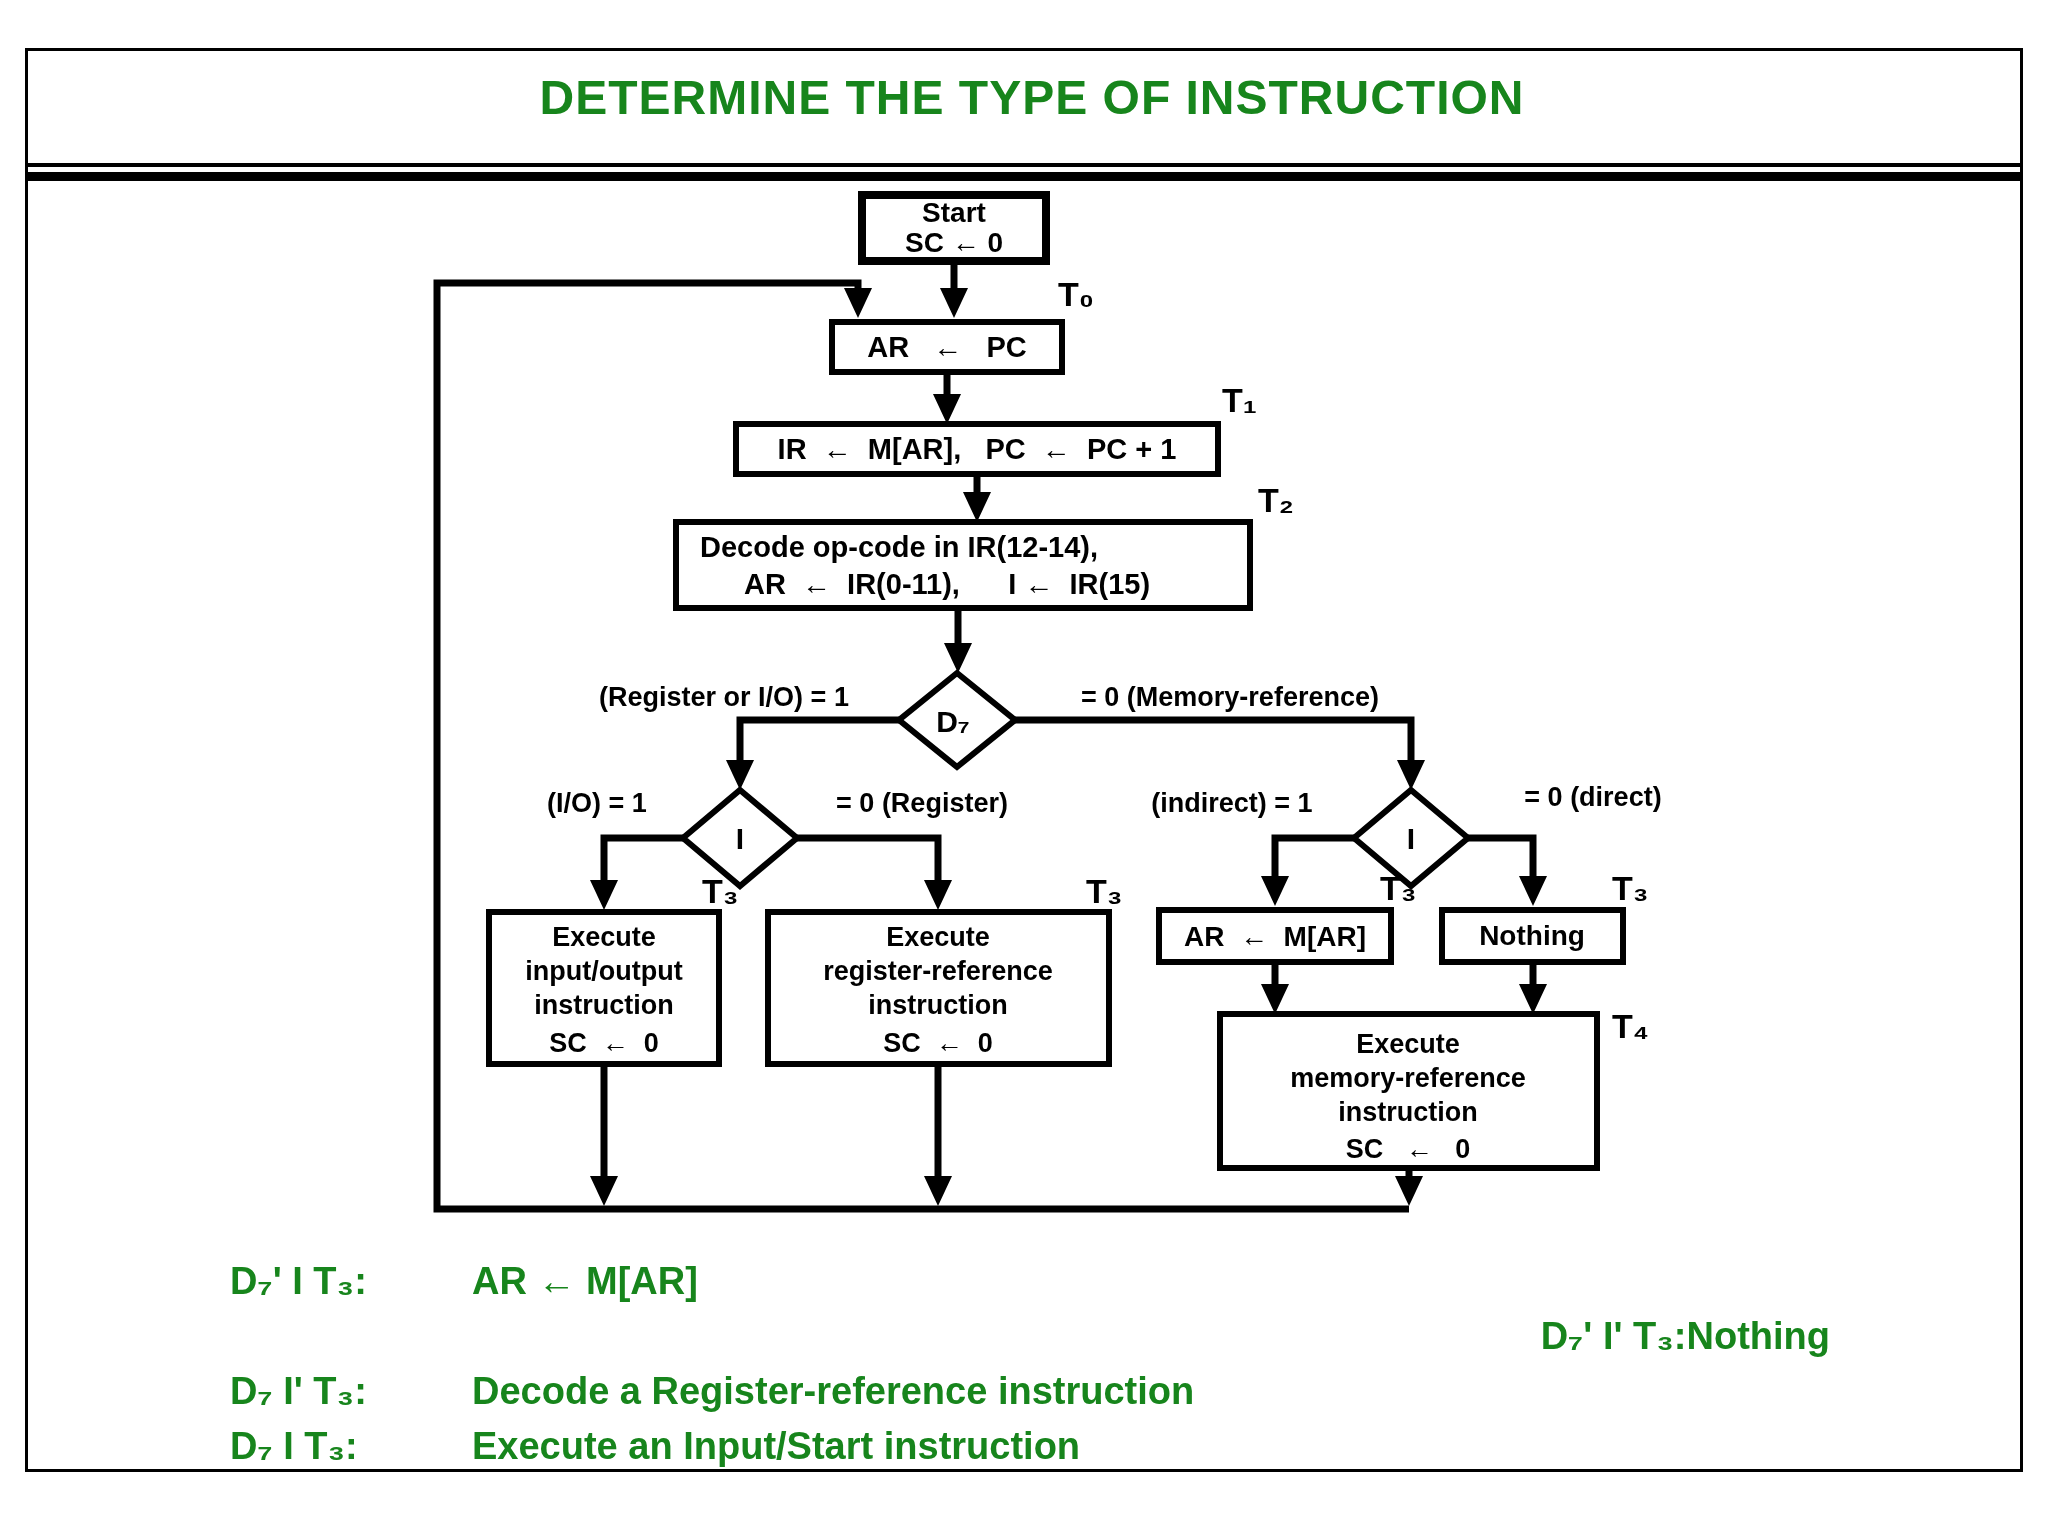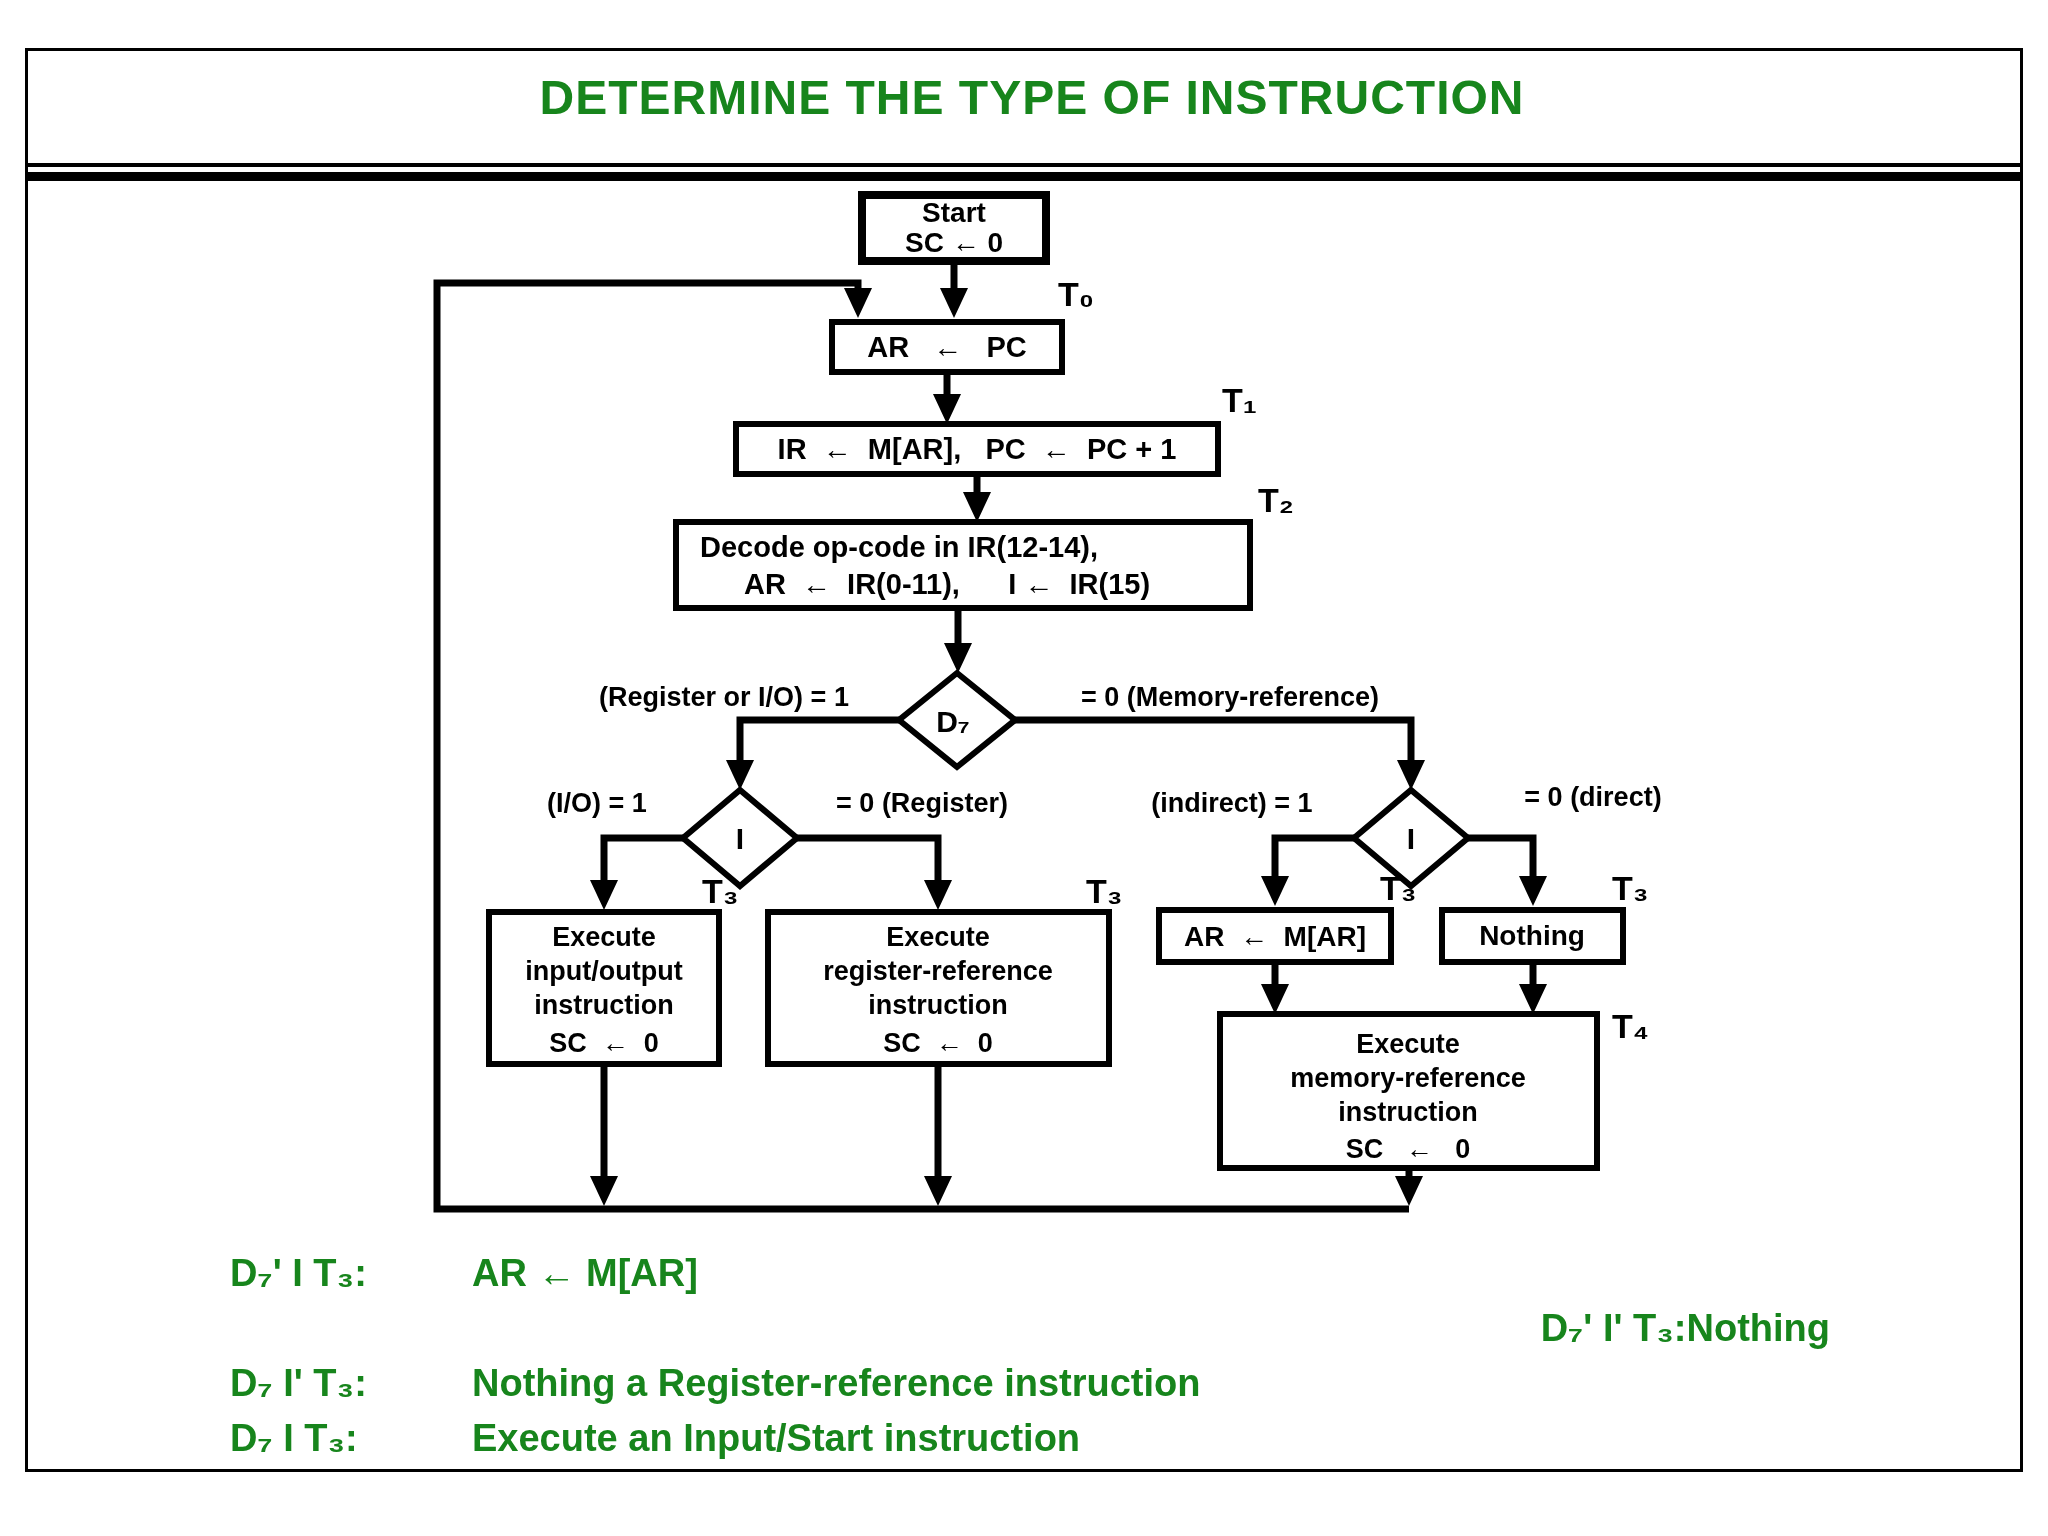--- a/index.html
+++ b/index.html
@@ -25,21 +25,21 @@
   }
   svg.flow .ctr{text-anchor:middle;}
   svg.flow .box{fill:#ffffff;stroke:#000;stroke-width:6;}
   svg.flow .box-thick{fill:#ffffff;stroke:#000;stroke-width:8;}
   svg.flow .wire{fill:none;stroke:#000;stroke-width:7;}
   svg.flow .head{fill:#000;stroke:none;}
   .fs28{font-size:28px;} .fs29{font-size:29px;} .fs27{font-size:27px;}
   .fs30{font-size:30px;} .fs34{font-size:34px;}
   .legend{position:absolute;left:0;top:0;}
   .legend-row{position:absolute;left:230px;width:1600px;font-size:38px;font-weight:bold;color:#17851c;white-space:nowrap;}
-  .legend-row .cond{display:inline-block;width:242px;}
+  .legend-row .cond{display:inline-block;width:242px;margin-top:8px;}
   .lr0{top:1252px;} .lr1{top:1307px;text-align:right;} .lr2{top:1362px;} .lr3{top:1417px;}
 </style>
 </head>
 <body>
 
 <div class="page">
   <div class="outer-border"></div>
   <h1 class="slide-title">DETERMINE THE TYPE OF INSTRUCTION</h1>
   <div class="sep-thin"></div>
   <div class="sep-thick"></div>
@@ -189,19 +189,19 @@
   </svg>
 
   <div class="legend">
     <div class="legend-row lr0">
       <span class="cond">D₇' I T₃:</span><span class="act">AR ← M[AR]</span>
     </div>
     <div class="legend-row lr1">
       <span class="cond">D₇' I' T₃:</span><span class="act">Nothing</span>
     </div>
     <div class="legend-row lr2">
-      <span class="cond">D₇ I' T₃:</span><span class="act">Nothing a Register-reference instruction</span>
+      <span class="cond">D₇ I' T₃:</span><span class="act">Decode a Register-reference instruction</span>
     </div>
     <div class="legend-row lr3">
       <span class="cond">D₇ I T₃:</span><span class="act">Execute an Input/Start instruction</span>
     </div>
   </div>
 </div>
 
 </body></html>

